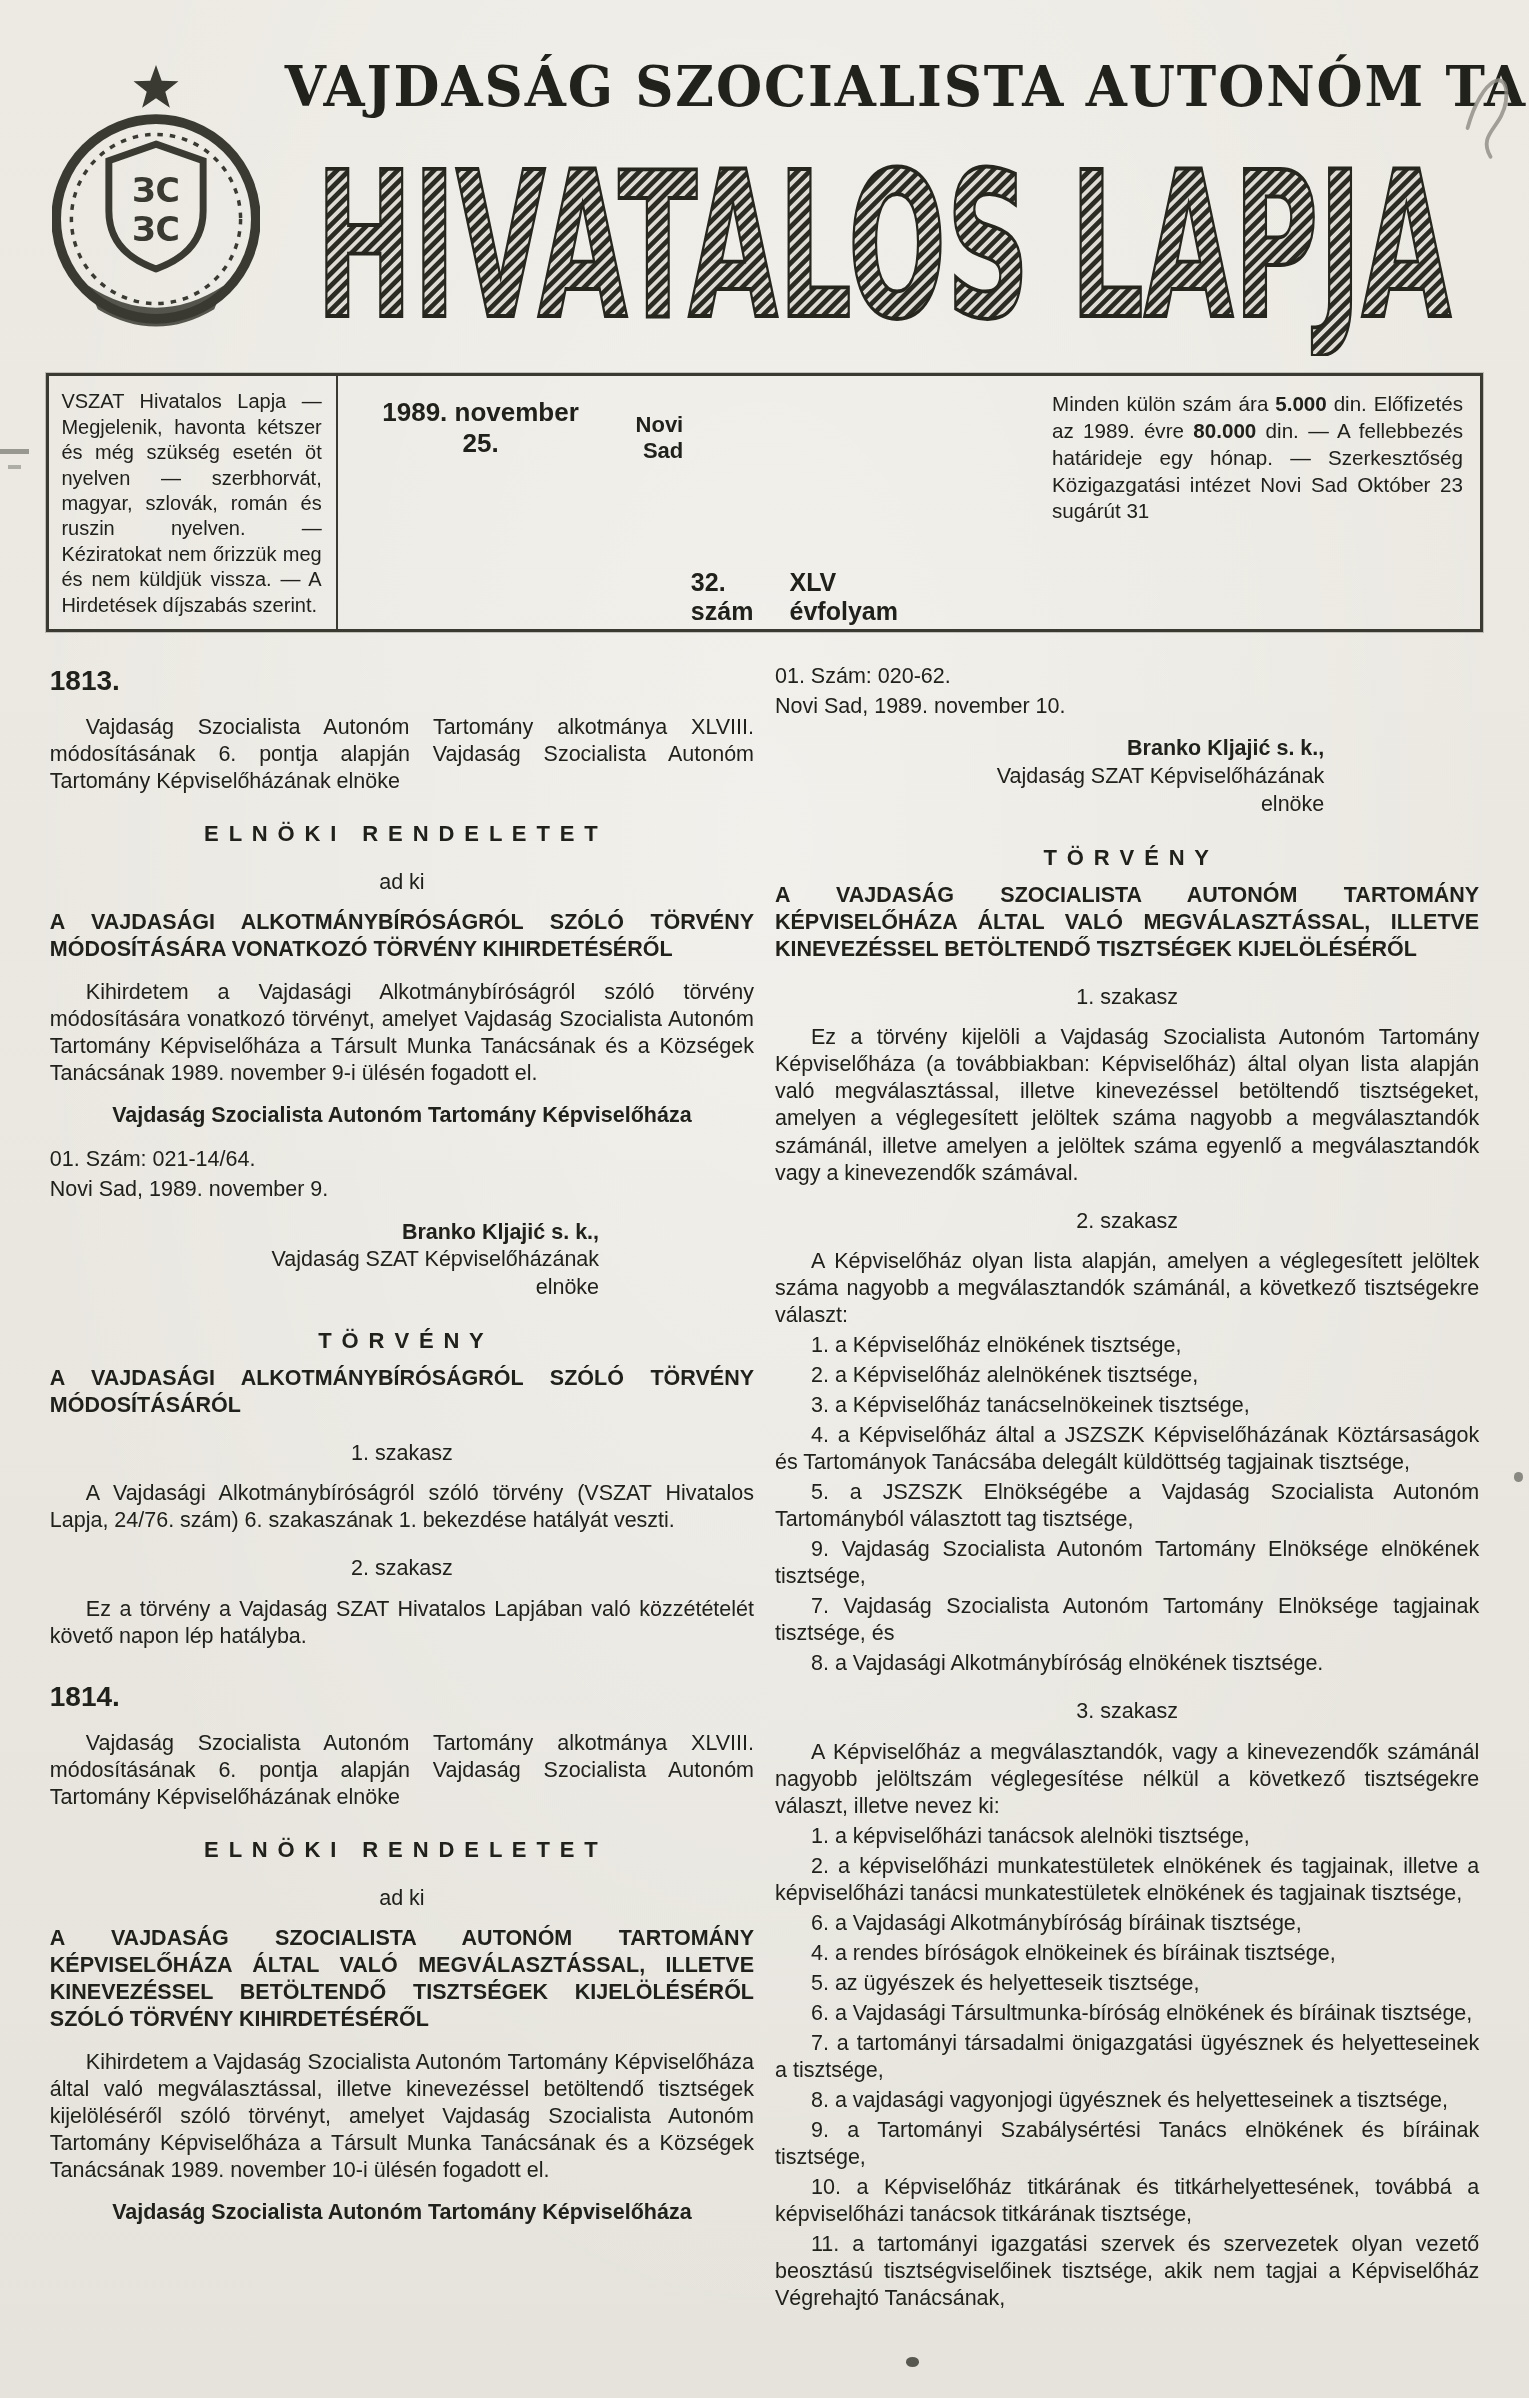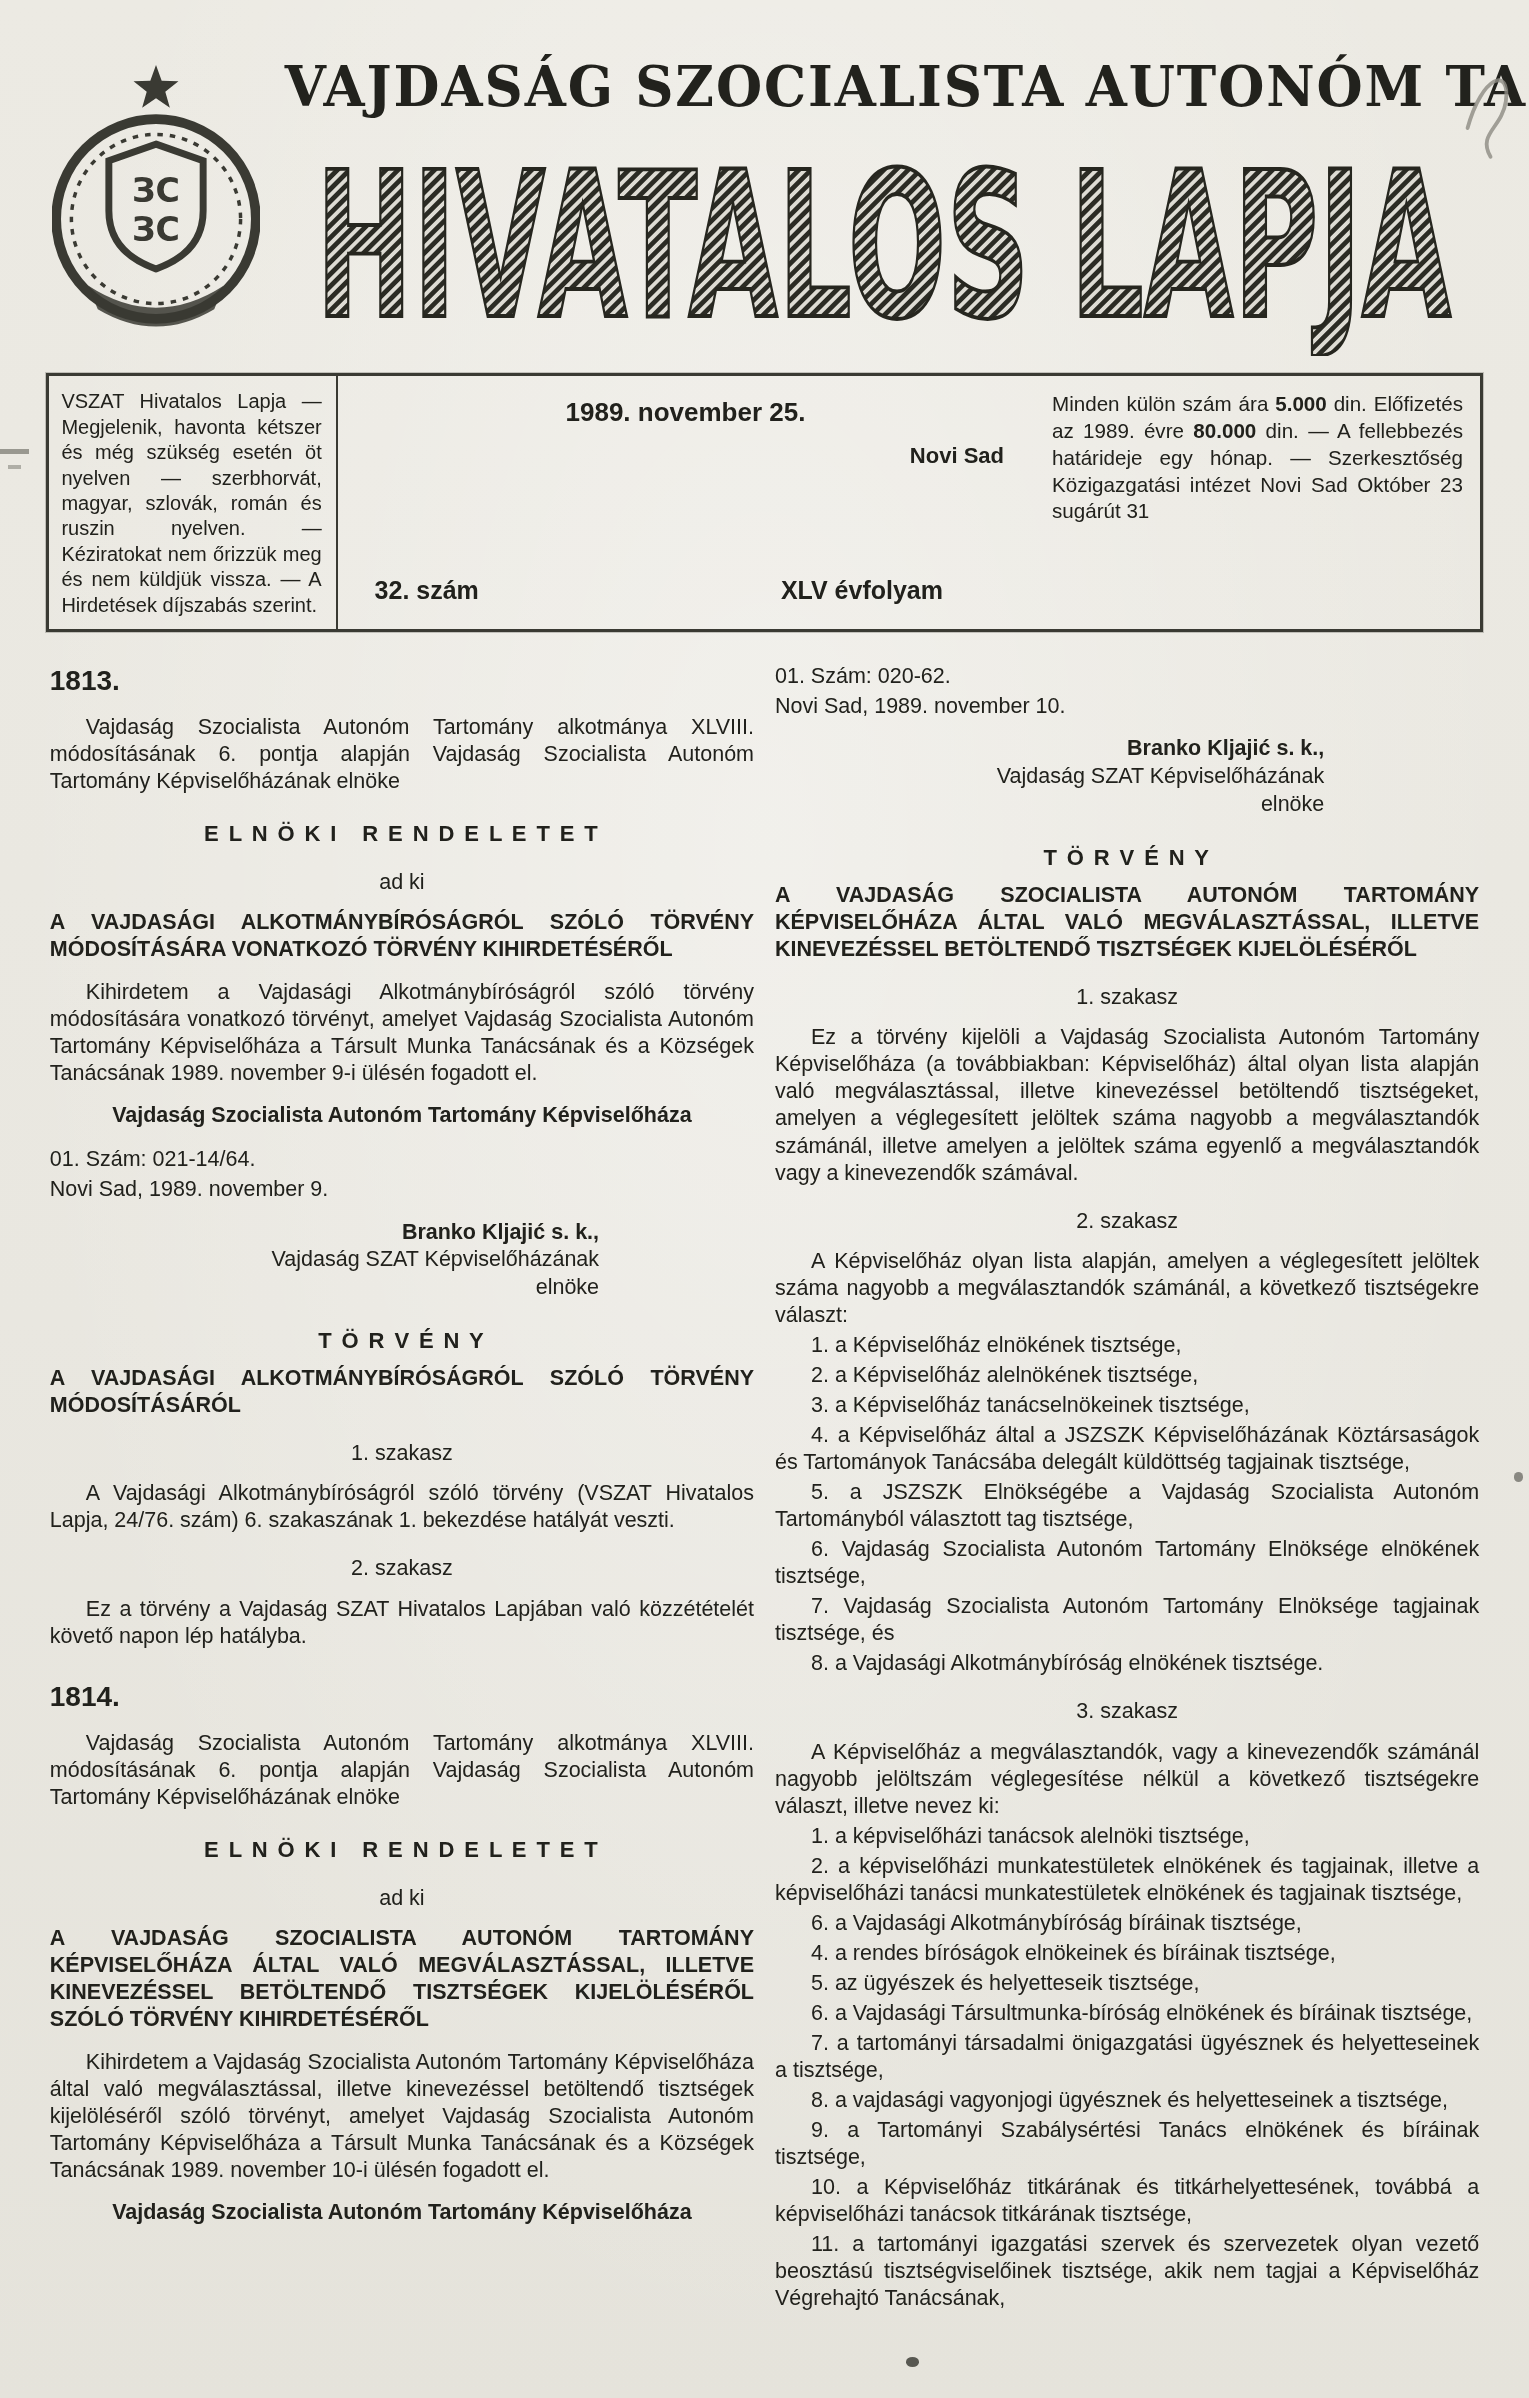--- a/index.html
+++ b/index.html
@@ -44,22 +44,22 @@
     flex:0 0 289px;
     box-sizing:border-box;
     padding:13.4px 14.3px 11.5px 12.4px;
     border-right:2.9px solid #3a3a33;
     font-size:20px; line-height:1.27;
     text-align:justify;
   }
   .mh-left p, .mh-right p { margin:0; }
   .mh-mid {
     flex:1 1 auto;
-    display:flex; flex-direction:column;
-    padding:21px 29px 24px;
+    display:flex; flex-direction:row;
+    padding:21px 29px 3px;
   }
   .mh-date  { text-align:center; font-weight:bold; font-size:26px; }
   .mh-city  { text-align:right; font-weight:bold; font-size:22px; margin-top:15.3px; }
   .mh-row   { display:flex; justify-content:space-between; font-weight:bold; font-size:25px; margin-top:auto; padding:13.4px 61px 0 7.6px; }
   .mh-right {
     flex:0 0 447px;
     box-sizing:border-box;
     padding:15.3px 17px 11.5px 19px;
     font-size:20.6px; line-height:1.3;
     text-align:justify;
@@ -181,21 +181,21 @@
         <p class="blk title">A VAJDASÁG SZOCIALISTA AUTONÓM TARTOMÁNY KÉPVISELŐHÁZA ÁLTAL VALÓ MEGVÁLASZTÁSSAL, ILLETVE KINEVEZÉSSEL BETÖLTENDŐ TISZTSÉGEK KIJELÖLÉSÉRŐL</p>
         <p class="blk center">1. szakasz</p>
         <p class="blk p">Ez a törvény kijelöli a Vajdaság Szocialista Autonóm Tartomány Képviselőháza (a továbbiakban: Képviselőház) által olyan lista alapján való megválasztással, illetve kinevezéssel betöltendő tisztségeket, amelyen a véglegesített jelöltek száma nagyobb a megválasztandók számánál, illetve amelyen a jelöltek száma egyenlő a megválasztandók vagy a kinevezendők számával.</p>
         <p class="blk center">2. szakasz</p>
         <p class="blk p">A Képviselőház olyan lista alapján, amelyen a véglegesített jelöltek száma nagyobb a megválasztandók számánál, a következő tisztségekre választ:</p>
         <p class="blk li">1. a Képviselőház elnökének tisztsége,</p>
         <p class="blk li">2. a Képviselőház alelnökének tisztsége,</p>
         <p class="blk li">3. a Képviselőház tanácselnökeinek tisztsége,</p>
         <p class="blk li">4. a Képviselőház által a JSZSZK Képviselőházának Köztársaságok és Tartományok Tanácsába delegált küldöttség tagjainak tisztsége,</p>
         <p class="blk li">5. a JSZSZK Elnökségébe a Vajdaság Szocialista Autonóm Tartományból választott tag tisztsége,</p>
-        <p class="blk li">6. Vajdaság Szocialista Autonóm Tartomány Elnöksége elnökének tisztsége,</p>
+        <p class="blk li">9. Vajdaság Szocialista Autonóm Tartomány Elnöksége elnökének tisztsége,</p>
         <p class="blk li">7. Vajdaság Szocialista Autonóm Tartomány Elnöksége tagjainak tisztsége, és</p>
         <p class="blk li">8. a Vajdasági Alkotmánybíróság elnökének tisztsége.</p>
         <p class="blk center">3. szakasz</p>
         <p class="blk p">A Képviselőház a megválasztandók, vagy a kinevezendők számánál nagyobb jelöltszám véglegesítése nélkül a következő tisztségekre választ, illetve nevez ki:</p>
         <p class="blk li">1. a képviselőházi tanácsok alelnöki tisztsége,</p>
         <p class="blk li">2. a képviselőházi munkatestületek elnökének és tagjainak, illetve a képviselőházi tanácsi munkatestületek elnökének és tagjainak tisztsége,</p>
         <p class="blk li">6. a Vajdasági Alkotmánybíróság bíráinak tisztsége,</p>
         <p class="blk li">4. a rendes bíróságok elnökeinek és bíráinak tisztsége,</p>
         <p class="blk li">5. az ügyészek és helyetteseik tisztsége,</p>
         <p class="blk li">6. a Vajdasági Társultmunka-bíróság elnökének és bíráinak tisztsége,</p>

